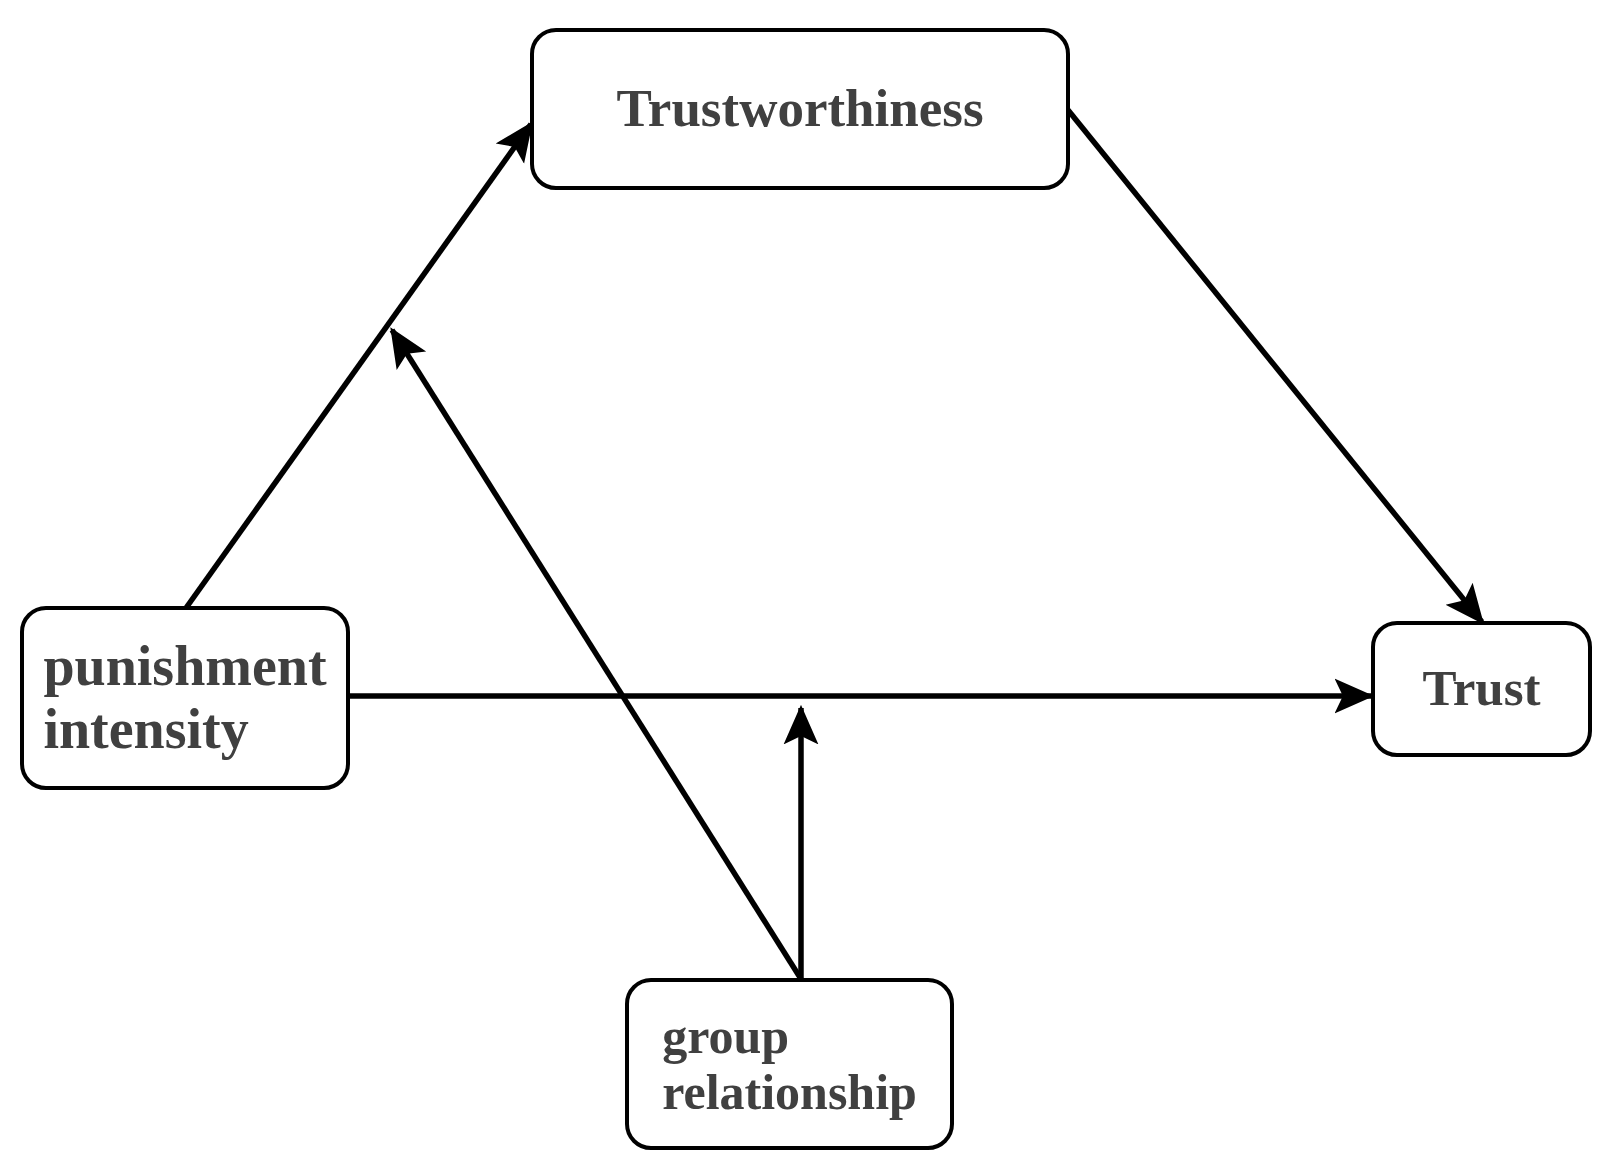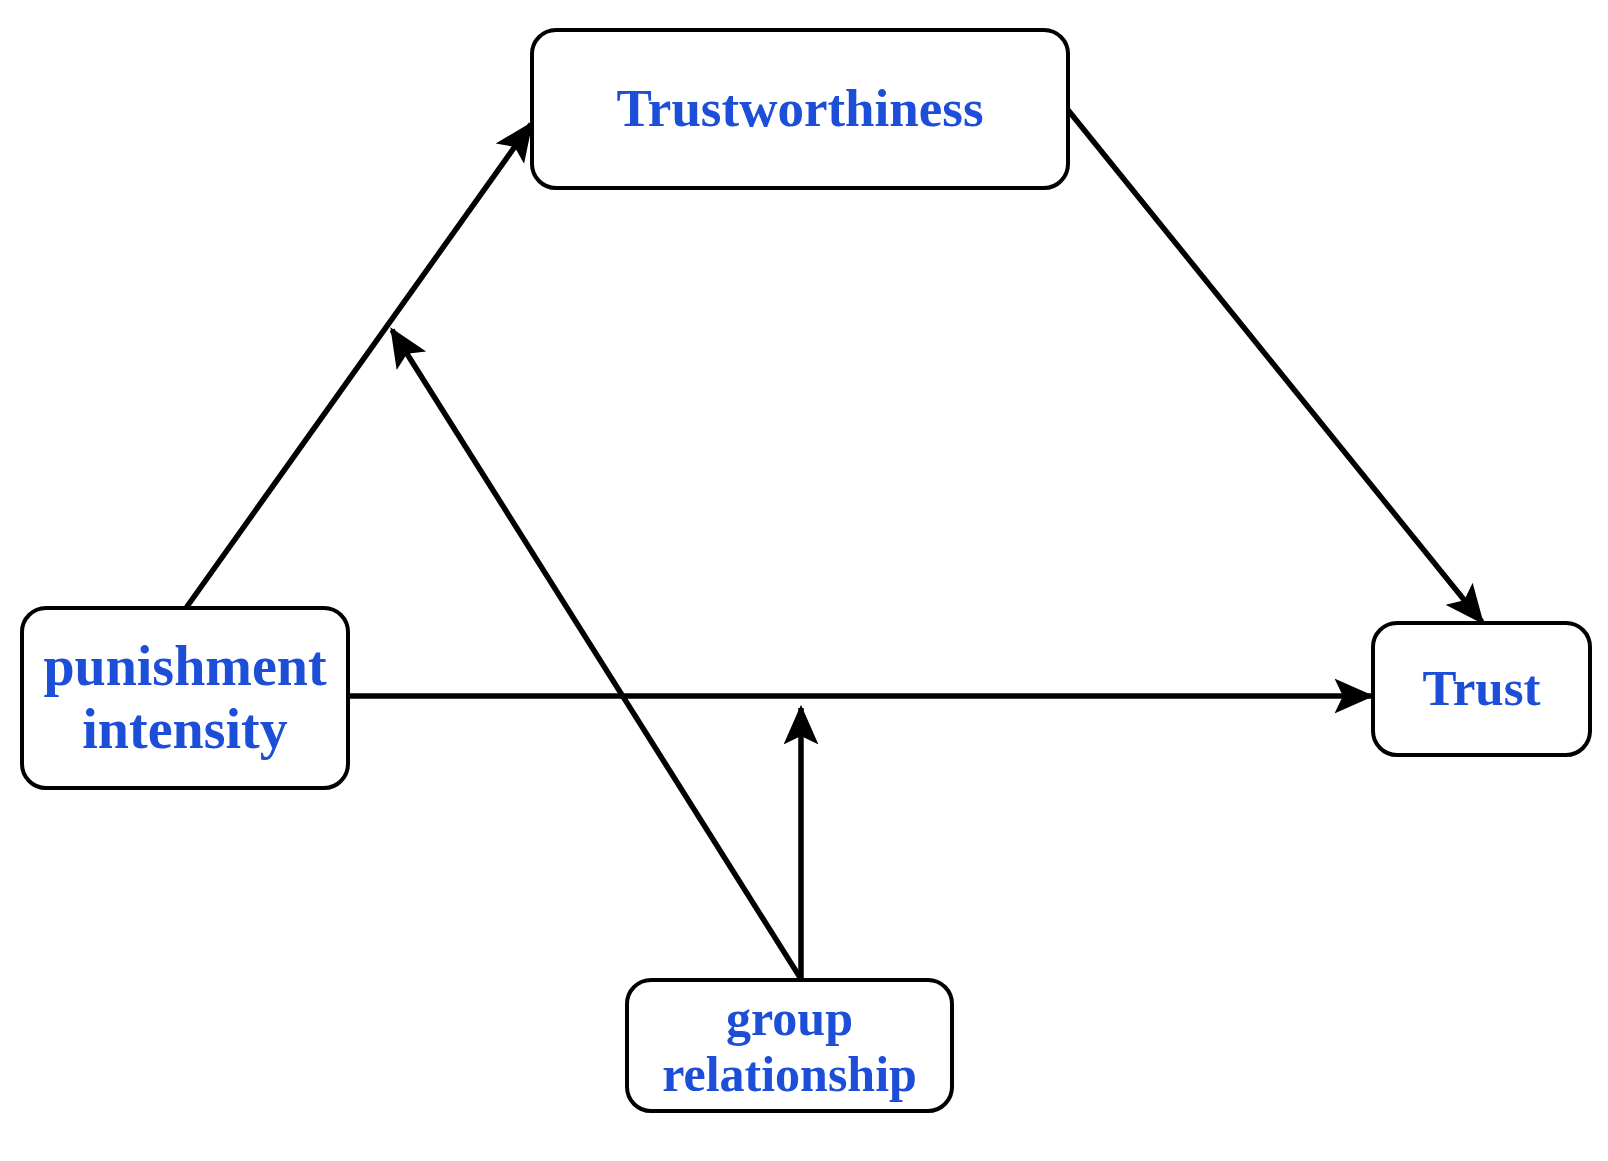--- a/index.html
+++ b/index.html
@@ -26,22 +26,21 @@
   }
   .node {
     position: absolute;
     box-sizing: border-box;
     background: #ffffff;
     border: 4px solid #000000;
     border-radius: 26px;
     display: flex;
     align-items: center;
     justify-content: center;
-    text-align: center;
-    color: #1d4ed8;
+    color: #404040;
     font-weight: bold;
     line-height: 1.12;
     z-index: 3;
   }
   .node-label {
     display: block;
     white-space: pre-line;
     padding: 0 10px;
   }
 
@@ -56,21 +55,21 @@
     width: 330px; height: 184px;
     font-size: 56px;
   }
   #node-trust {
     left: 1371px; top: 621px;
     width: 221px; height: 136px;
     font-size: 51px;
   }
   #node-group {
     left: 625px;  top: 978px;
-    width: 329px; height: 135px;
+    width: 329px; height: 172px;
     font-size: 50px;
   }
 </style>
 </head>
 <body>
 
 <div id="canvas">
 
   <svg id="edges" viewBox="0 0 1608 1161" xmlns="http://www.w3.org/2000/svg">
     <defs>

